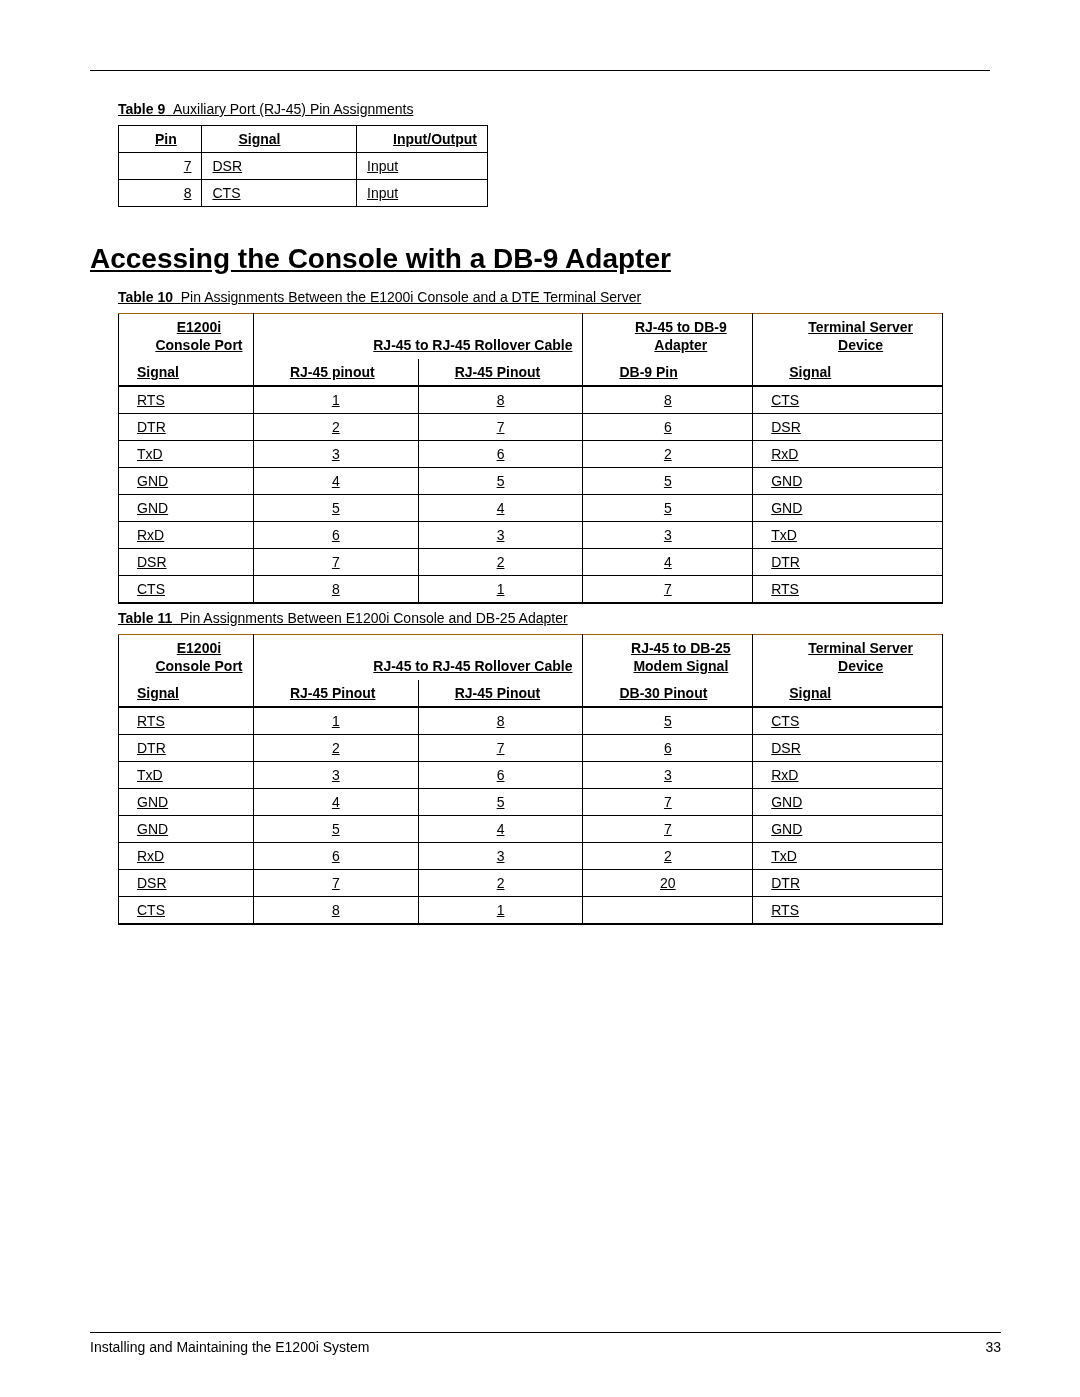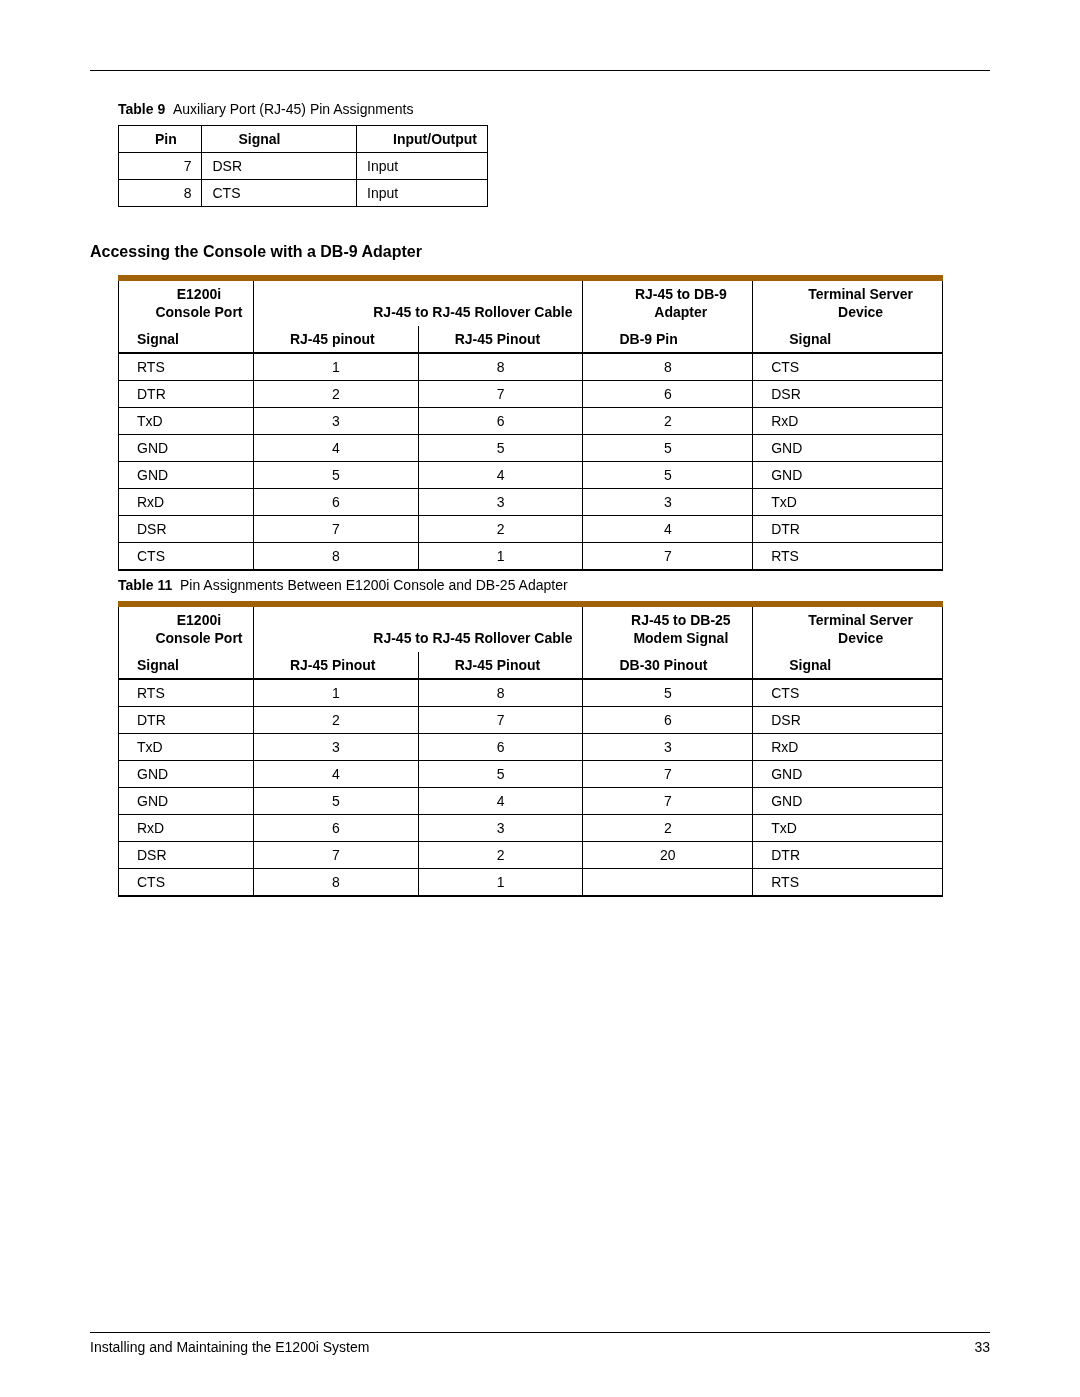--- a/index.html
+++ b/index.html
@@ -9,20 +9,21 @@
     background: #fff;
     font-family: "Times New Roman", Times, serif;
     color: #000;
   }
   .page {
     width: 1080px;
     height: 1397px;
     box-sizing: border-box;
     padding: 70px 90px 40px 90px;
     position: relative;
+    text-decoration: underline;
   }
   hr.top-rule {
     border: none;
     border-top: 1px solid #000;
     margin: 0 0 30px 0;
   }
   .table-caption {
     font-family: Arial, Helvetica, sans-serif;
     font-size: 14px;
     margin: 6px 0 8px 28px;
@@ -53,21 +54,21 @@
   table.small-pintable td:nth-child(2) { width: 150px; }
   table.small-pintable tr:last-child td { border-bottom: 1px solid #000; }
 
   
   table.big { width: 825px; }
   table.big th, table.big td {
     border-left: 1px solid #000;
     border-right: 1px solid #000;
   }
   table.big thead tr.superhead th {
-    border-top: 6px solid #a16207;
+    border-top: 1px solid #a16207;
     text-align: center;
     vertical-align: bottom;
     line-height: 1.25;
   }
   table.big thead tr.subhead th {
     border-bottom: 2px solid #000;
   }
   table.big thead tr.superhead th:nth-child(2) { text-align: right; }
   table.big thead tr.subhead th:first-child { padding-left: 18px; }
   table.big tbody td {
@@ -80,34 +81,34 @@
   
   table.big col.c1 { width: 135px; }
   table.big col.c2 { width: 165px; }
   table.big col.c3 { width: 165px; }
   table.big col.c4 { width: 170px; }
   table.big col.c5 { width: 190px; }
 
   h2.section {
     font-family: Arial, Helvetica, sans-serif;
     font-weight: bold;
-    font-size: 16px;
+    font-size: 28px;
     margin: 36px 0 14px 0;
   }
   p.body {
     font-size: 18px;
     line-height: 1.35;
     margin: 0 0 20px 0;
   }
   a.xref { color: #0645c8; text-decoration: none; }
 
   .footer {
     position: absolute;
     left: 90px;
-    right: 90px;
+    right: 79px;
     bottom: 42px;
   }
   .footer hr {
     border: none;
     border-top: 1px solid #000;
     margin: 0 0 6px 0;
   }
   .footer-row {
     display: flex;
     justify-content: space-between;
@@ -141,20 +142,23 @@
         <tr>
           <td class="pin">8</td>
           <td>CTS</td>
           <td>Input</td>
         </tr>
       </tbody>
   </table>
 
   <h2 class="section">Accessing the Console with a DB-9 Adapter</h2>
 
+  <div class="table-caption">
+    <span class="num">Table 10</span>&nbsp;&nbsp;<span>Pin Assignments Between the E1200i Console and a DTE Terminal Server</span>
+  </div>
   <table class="big">
     <colgroup>
         <col class="c1">
         <col class="c2">
         <col class="c3">
         <col class="c4">
         <col class="c5">
       </colgroup>
     <thead>
       <tr class="superhead">

